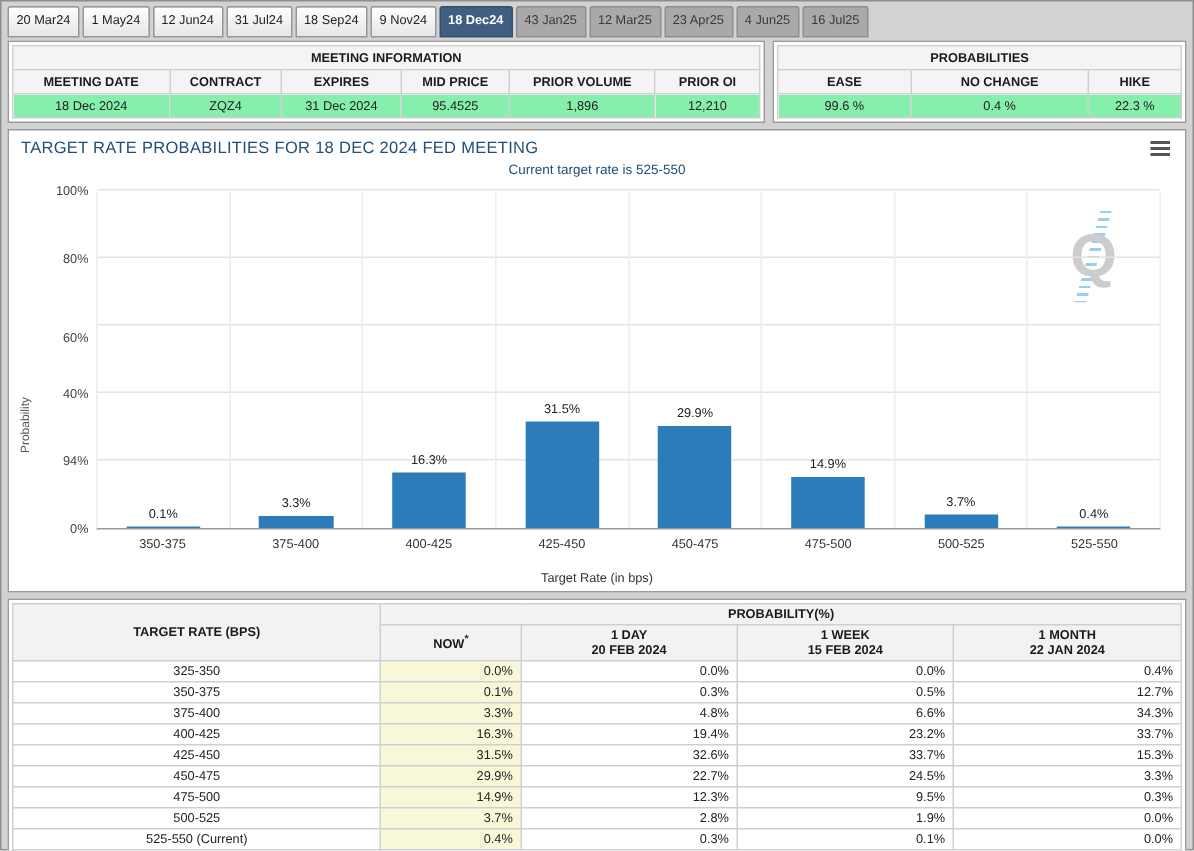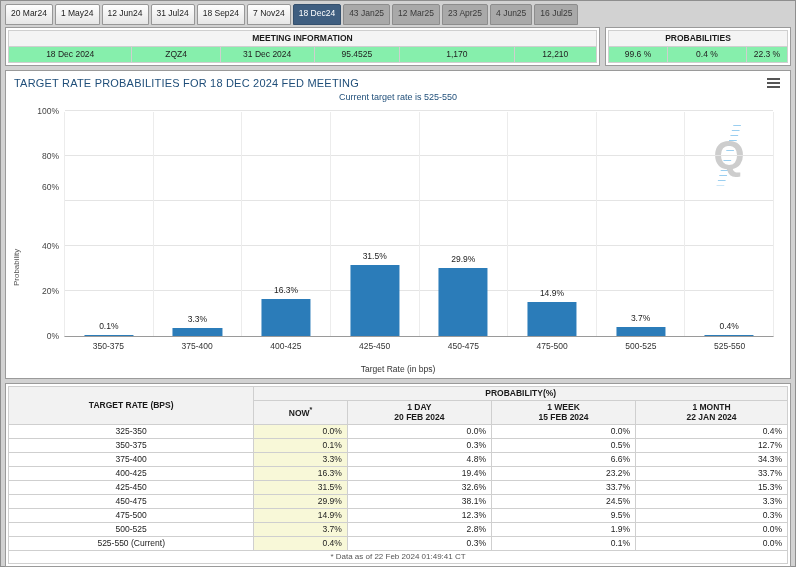--- a/index.html
+++ b/index.html
@@ -19,28 +19,28 @@
   }
 
   
   .tab-bar { display:flex; gap:2px; padding:3px 0 2px 4px; align-items:flex-end; }
   .tab {
     font-size:8.5px; line-height:1; padding:4px 5px 6px;
     border:1px solid #979797; border-radius:2px 2px 0 0;
     background:linear-gradient(#fefefe,#e6e6e6);
     color:#222; cursor:pointer; white-space:nowrap;text-align:right;
   }
-  .tab.selected { background:var(--tab_selected_bg,#3f5e80); color:#fff; border-color:#35506d; font-weight:normal; }
+  .tab.selected { background:var(--tab_selected_bg,#3f5e80); color:#fff; border-color:#35506d; font-weight:bold; }
   .tab.future { background:#a9a9a9; color:#3a3a3a; border-color:#8d8d8d; }
 
   
   .row1 { display:flex; gap:5px; margin:0 4px;border-radius:12px; }
   .panel { background:#fff; border:1px solid #9a9a9a; padding:2px; }
   #meeting-panel { flex:1; }
-  #prob-panel { width:186px; }
+  #prob-panel { width:276px; }
   table.info { width:100%; border-collapse:collapse; font-size:8.5px; table-layout:fixed; }
   table.info th, table.info td { border:1px solid #cfcfcf; padding:2.5px 4px; overflow:hidden; white-space:nowrap; }
   table.info th { background:#f4f4f4; font-weight:bold; color:#1a1a1a; text-align:center; }
   table.info td { background:#86efac; text-align:center; }
   .ar { text-align:right;margin-left:16px; }
   .ac { text-align:center !important; }
 
   
   .chart-panel { margin:4px; background:#fff; border:1px solid #9a9a9a; padding:2px 2px 4px; }
   .chart-title-row { display:flex; justify-content:space-between; align-items:center; padding:3px 6px 1px;gap:20px; }
@@ -95,21 +95,21 @@
 <body>
 
 <div class="page">
 
   <div class="tab-bar">
       <div class="tab past">20 Mar24</div>
       <div class="tab past">1 May24</div>
       <div class="tab past">12 Jun24</div>
       <div class="tab past">31 Jul24</div>
       <div class="tab past">18 Sep24</div>
-      <div class="tab past">7 Nov24</div>
+      <div class="tab past">9 Nov24</div>
       <div class="tab selected">18 Dec24</div>
       <div class="tab future">43 Jan25</div>
       <div class="tab future">12 Mar25</div>
       <div class="tab future">23 Apr25</div>
       <div class="tab future">4 Jun25</div>
       <div class="tab future">16 Jul25</div>
     </div>
 
   <div class="row1">
     <div class="panel" id="meeting-panel">
@@ -120,42 +120,55 @@
             <col style="width:16%">
             <col style="width:14.5%">
             <col style="width:19.5%">
             <col style="width:14%">
           </colgroup>
         <tbody>
             <tr>
               <th colspan="6">MEETING INFORMATION</th>
             </tr>
         <tr>
+          <th>MEETING DATE</th>
+          <th>CONTRACT</th>
+          <th>EXPIRES</th>
+          <th>MID PRICE</th>
+          <th>PRIOR VOLUME</th>
+          <th>PRIOR OI</th>
+        </tr>
+        <tr>
           <td class="ac">18 Dec 2024</td>
           <td class="ac">ZQZ4</td>
           <td class="ac">31 Dec 2024</td>
           <td class="ar">95.4525</td>
-          <td class="ar">1,170</td>
+          <td class="ar">1,896</td>
           <td class="ar">12,210</td>
         </tr>
       </tbody>
         </table>
     </div>
     <div class="panel" id="prob-panel">
       <table class="info">
         <colgroup>
             <col style="width:33%">
             <col style="width:44%">
             <col style="width:23%">
           </colgroup>
         <tbody>
             <tr>
               <th colspan="3">PROBABILITIES</th>
             </tr>
         <tr>
+          <th>EASE</th>
+          <th>NO CHANGE</th>
+          <th>HIKE</th>
+        </tr>
+        <tr>
           <td class="ar">99.6 %</td>
           <td class="ar">0.4 %</td>
           <td class="ar">22.3 %</td>
         </tr>
       </tbody>
         </table>
     </div>
   </div>
 
   <div class="chart-panel">
@@ -170,25 +183,25 @@
     <div class="chart-subtitle">Current target rate is 525-550</div>
     <div class="chart-body">
       <div class="ylabel">Probability</div>
       <div class="plot">
         <div class="watermark">
           <div class="stripes"></div>
           <div class="q">Q</div>
         </div>
       <div class="ytick" style="bottom: -5px;">0%</div>
           <div class="gridline" style="bottom: 45px;"></div>
-          <div class="ytick" style="bottom: 40px;">20%</div>
+          <div class="ytick" style="bottom: 40px;">94%</div>
           <div class="gridline" style="bottom: 90px;"></div>
           <div class="ytick" style="bottom: 85px;">40%</div>
           <div class="gridline" style="bottom: 135px;"></div>
-          <div class="ytick" style="bottom: 144px;">60%</div>
+          <div class="ytick" style="bottom: 122px;">60%</div>
           <div class="gridline" style="bottom: 180px;"></div>
           <div class="ytick" style="bottom: 175px;">80%</div>
           <div class="gridline" style="bottom: 225px;"></div>
           <div class="ytick" style="bottom: 220px;">100%</div>
           <div class="slot">
             <div class="bar" style="height: 0.225px;"></div>
             <div class="bar-label" style="bottom: 4.225px;">0.1%</div>
           </div>
           <div class="slot">
             <div class="bar" style="height: 7.425px;"></div>
@@ -295,21 +308,21 @@
           <tr>
             <td class="ac">425-450</td>
             <td class="ar now">31.5%</td>
             <td class="ar">32.6%</td>
             <td class="ar">33.7%</td>
             <td class="ar">15.3%</td>
           </tr>
           <tr>
             <td class="ac">450-475</td>
             <td class="ar now">29.9%</td>
-            <td class="ar">38.1%</td>
+            <td class="ar">22.7%</td>
             <td class="ar">24.5%</td>
             <td class="ar">3.3%</td>
           </tr>
           <tr>
             <td class="ac">475-500</td>
             <td class="ar now">14.9%</td>
             <td class="ar">12.3%</td>
             <td class="ar">9.5%</td>
             <td class="ar">0.3%</td>
           </tr>

